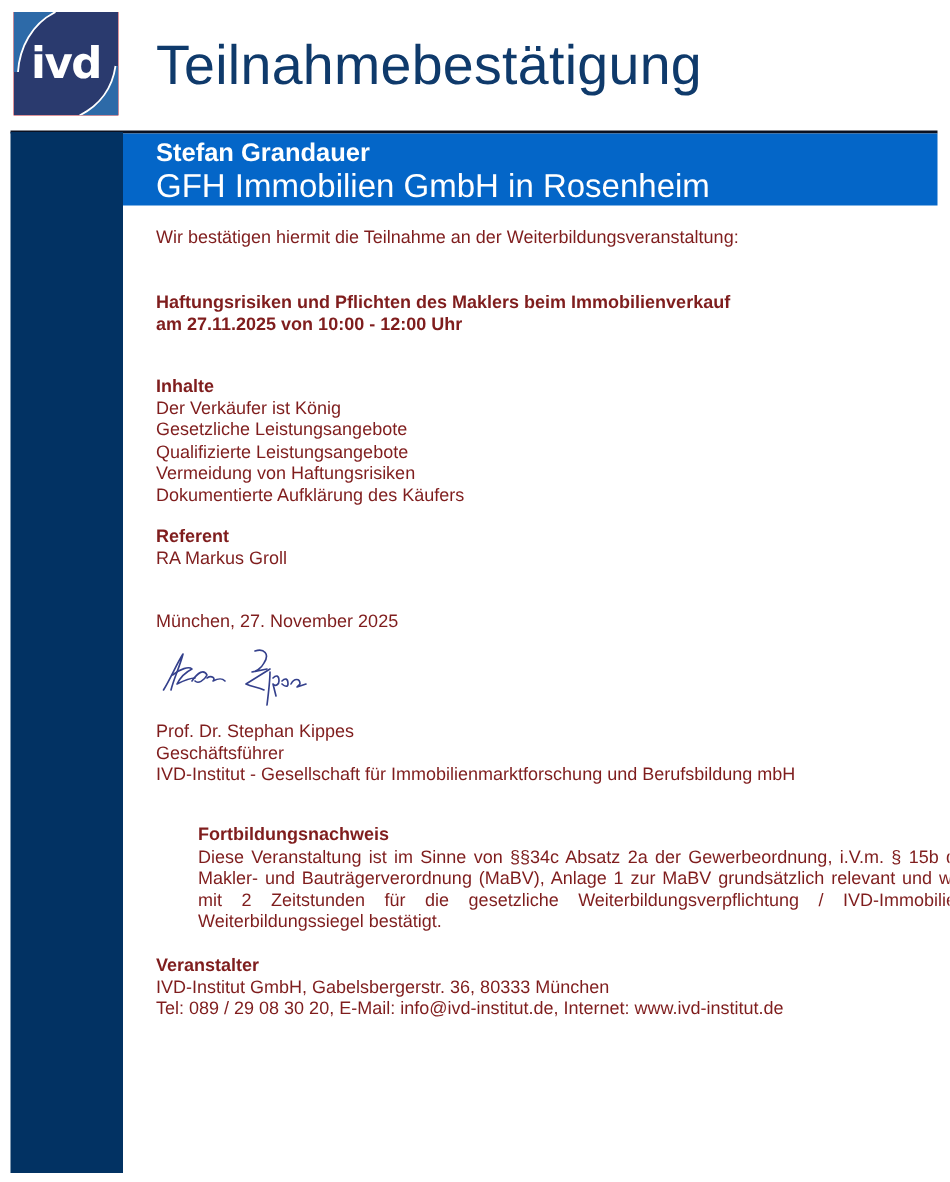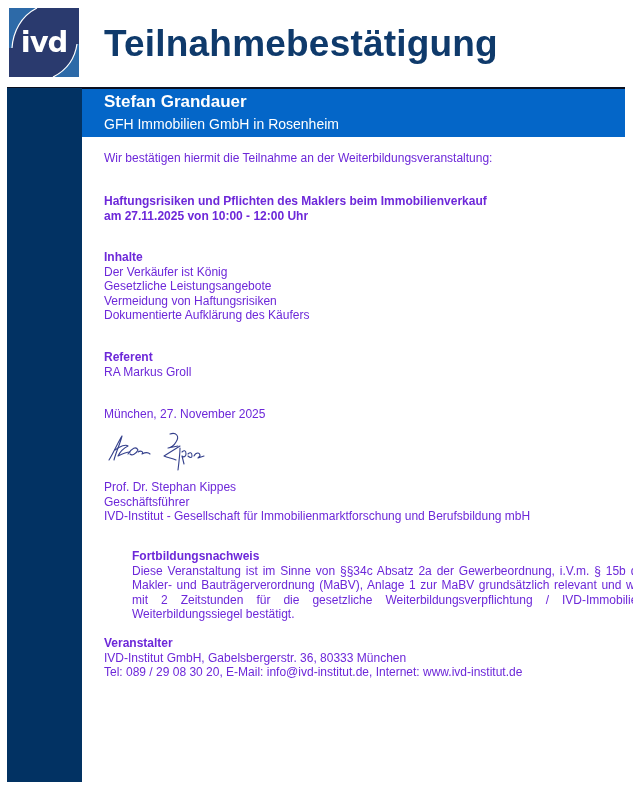--- a/index.html
+++ b/index.html
@@ -36,21 +36,21 @@
       font-weight: bold;
       font-size: 29px;
       letter-spacing: -1px;
       line-height: 34px;
     }
     .title {
       position: absolute;
       left: 104px;
       top: 22px;
       font-size: 37px;
-      font-weight: bold;
+      font-weight: normal;
       color: #0f3a6b;
       line-height: 44px;
       letter-spacing: 0.2px;
     }
     .sidebar {
       position: absolute;
       left: 7px;
       top: 88px;
       width: 75px;
       height: 694px;
@@ -79,30 +79,30 @@
       left: 22px;
       top: 2px;
       font-size: 17px;
       font-weight: bold;
       line-height: 21px;
     }
     .banner .company {
       position: absolute;
       left: 22px;
       top: 24px;
-      font-size: 14px;
+      font-size: 22px;
       line-height: 22px;
     }
     .content {
       position: absolute;
       left: 104px;
       width: 516px;
       font-size: 12px;
       line-height: 14.5px;
-      color: #6d28d9;
+      color: #7f1d1d;
     }
     .bold { font-weight: bold; }
     .line { display: block; white-space: nowrap; }
     .justify {
       text-align: justify;
       text-align-last: left;
     }
     .sig {
       position: absolute;
       left: 106px;
@@ -139,20 +139,21 @@
 
 <div class="content bold" style="top:194px;">
   <span class="line">Haftungsrisiken und Pflichten des Maklers beim Immobilienverkauf</span>
   <span class="line">am 27.11.2025 von 10:00 - 12:00 Uhr</span>
 </div>
 
 <div class="content" style="top:250px;">
   <span class="line bold">Inhalte</span>
   <span class="line">Der Verkäufer ist König</span>
   <span class="line">Gesetzliche Leistungsangebote</span>
+  <span class="line">Qualifizierte Leistungsangebote</span>
   <span class="line">Vermeidung von Haftungsrisiken</span>
   <span class="line">Dokumentierte Aufklärung des Käufers</span>
 </div>
 
 <div class="content" style="top:350px;">
   <span class="line bold">Referent</span>
   <span class="line">RA Markus Groll</span>
 </div>
 
 <div class="content" style="top:407px;">

